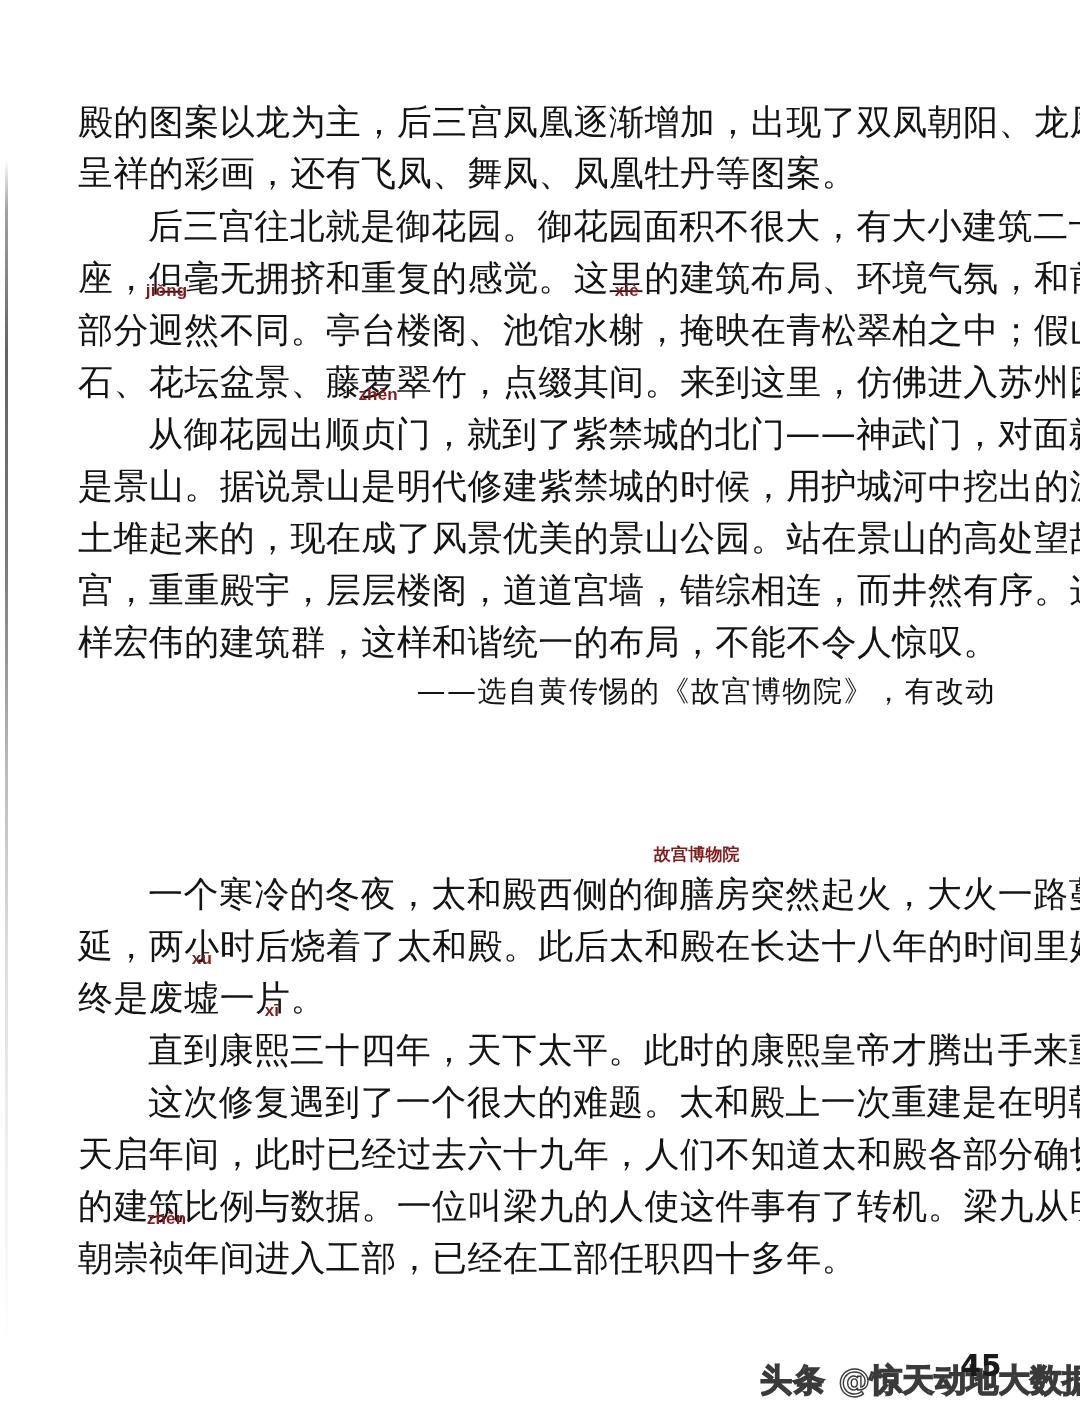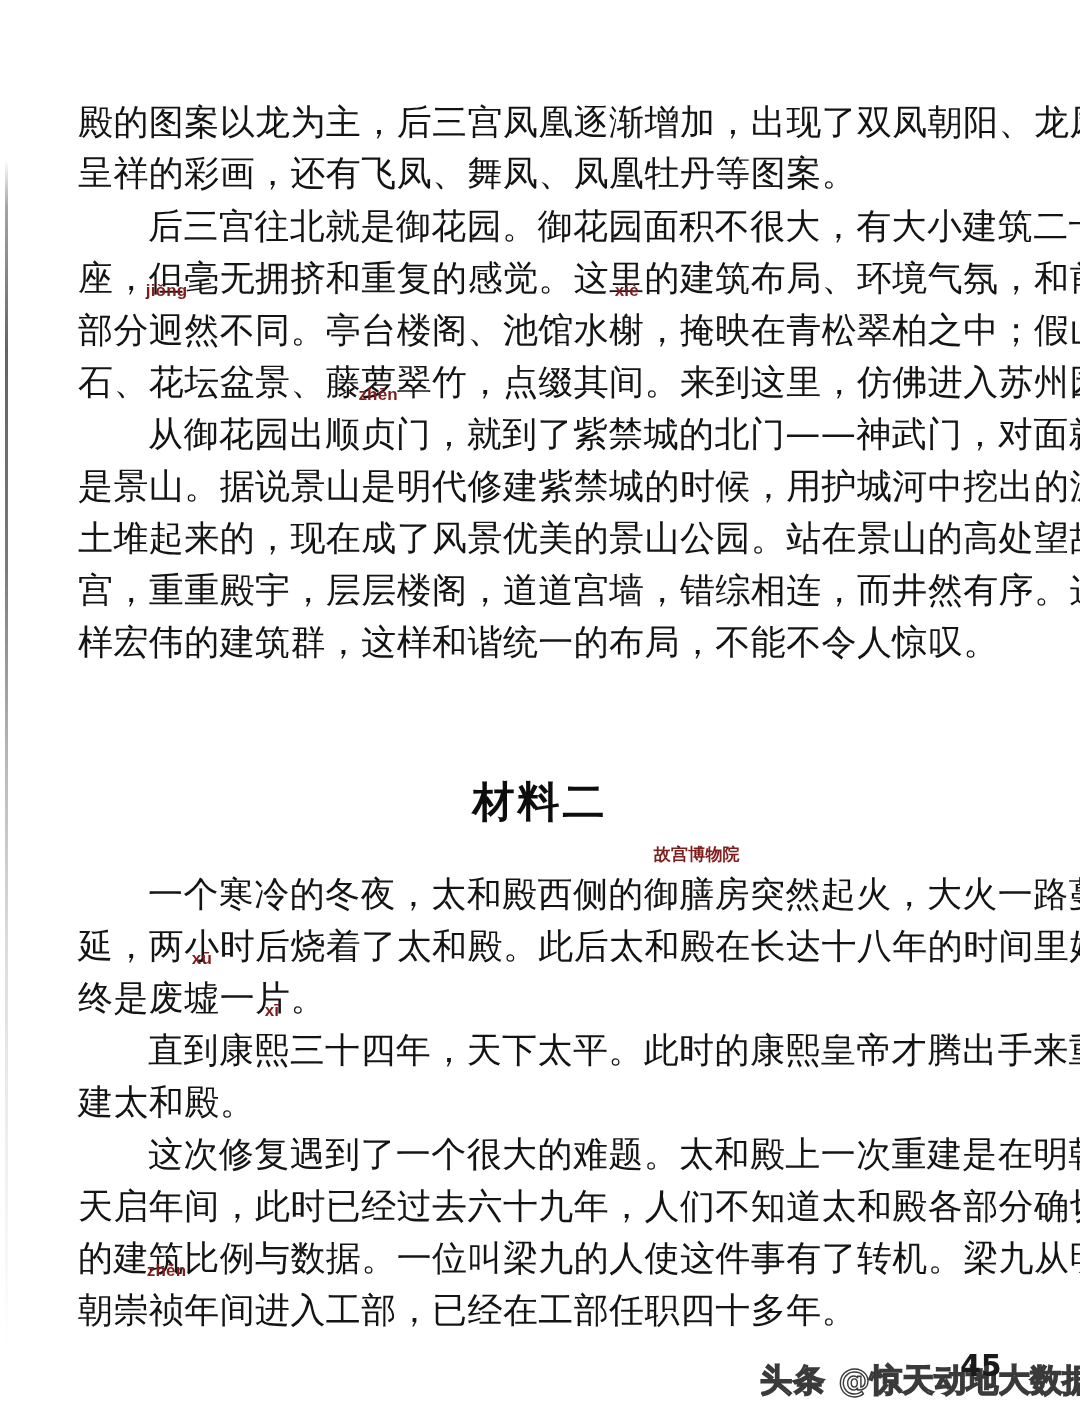--- a/index.html
+++ b/index.html
@@ -434,22 +434,22 @@
         <span>井</span>
         <span>然</span>
         <span>有</span>
         <span>序</span>
         <span>。</span>
         <span>这</span>
       </div>
     <div class="line" style="display: block;"><span>样</span><span>宏</span><span>伟</span><span>的</span><span>建</span><span>筑</span><span>群</span><span>，</span><span>这</span><span>样</span><span>和</span><span>谐</span><span>统</span><span>一</span><span>的</span><span>布</span><span>局</span><span>，</span><span>不</span><span>能</span><span>不</span><span>令</span><span>人</span><span>惊</span><span>叹</span><span>。</span></div>
   </div>
 
-
-  <div class="section-heading">材料二</div>
+  <div class="attribution">——选自黄传惕的《故宫博物院》，有改动</div>
+
 
   <div class="textblock2">
 
     <div class="line just indent">
         <span>一</span>
         <span>个</span>
         <span>寒</span>
         <span>冷</span>
         <span>的</span>
         <span>冬</span>
@@ -530,21 +530,20 @@
         <span>熙</span>
         <span>皇</span>
         <span>帝</span>
         <span>才</span>
         <span>腾</span>
         <span>出</span>
         <span>手</span>
         <span>来</span>
         <span>重</span>
       </div>
-    <div class="line" style="display: block;"><span>建</span><span>太</span><span>和</span><span>殿</span><span>。</span></div>
 
     <div class="line just indent">
         <span>这</span>
         <span>次</span>
         <span>修</span>
         <span>复</span>
         <span>遇</span>
         <span>到</span>
         <span>了</span>
         <span>一</span>

